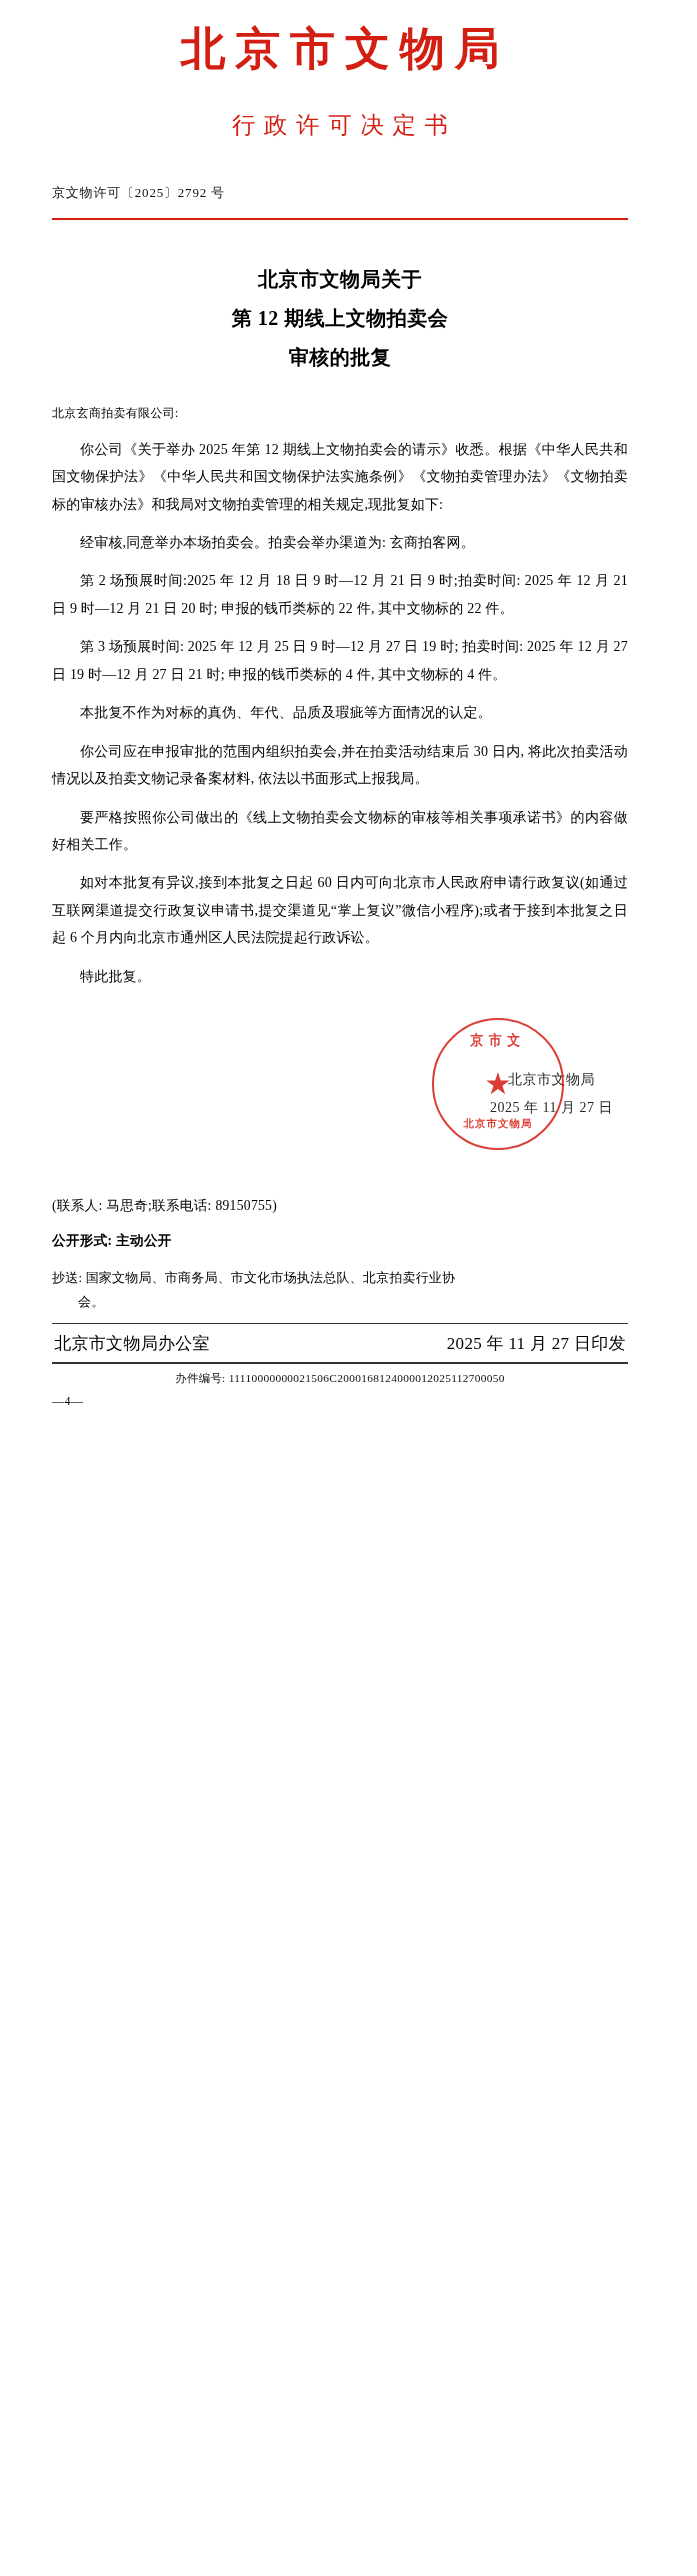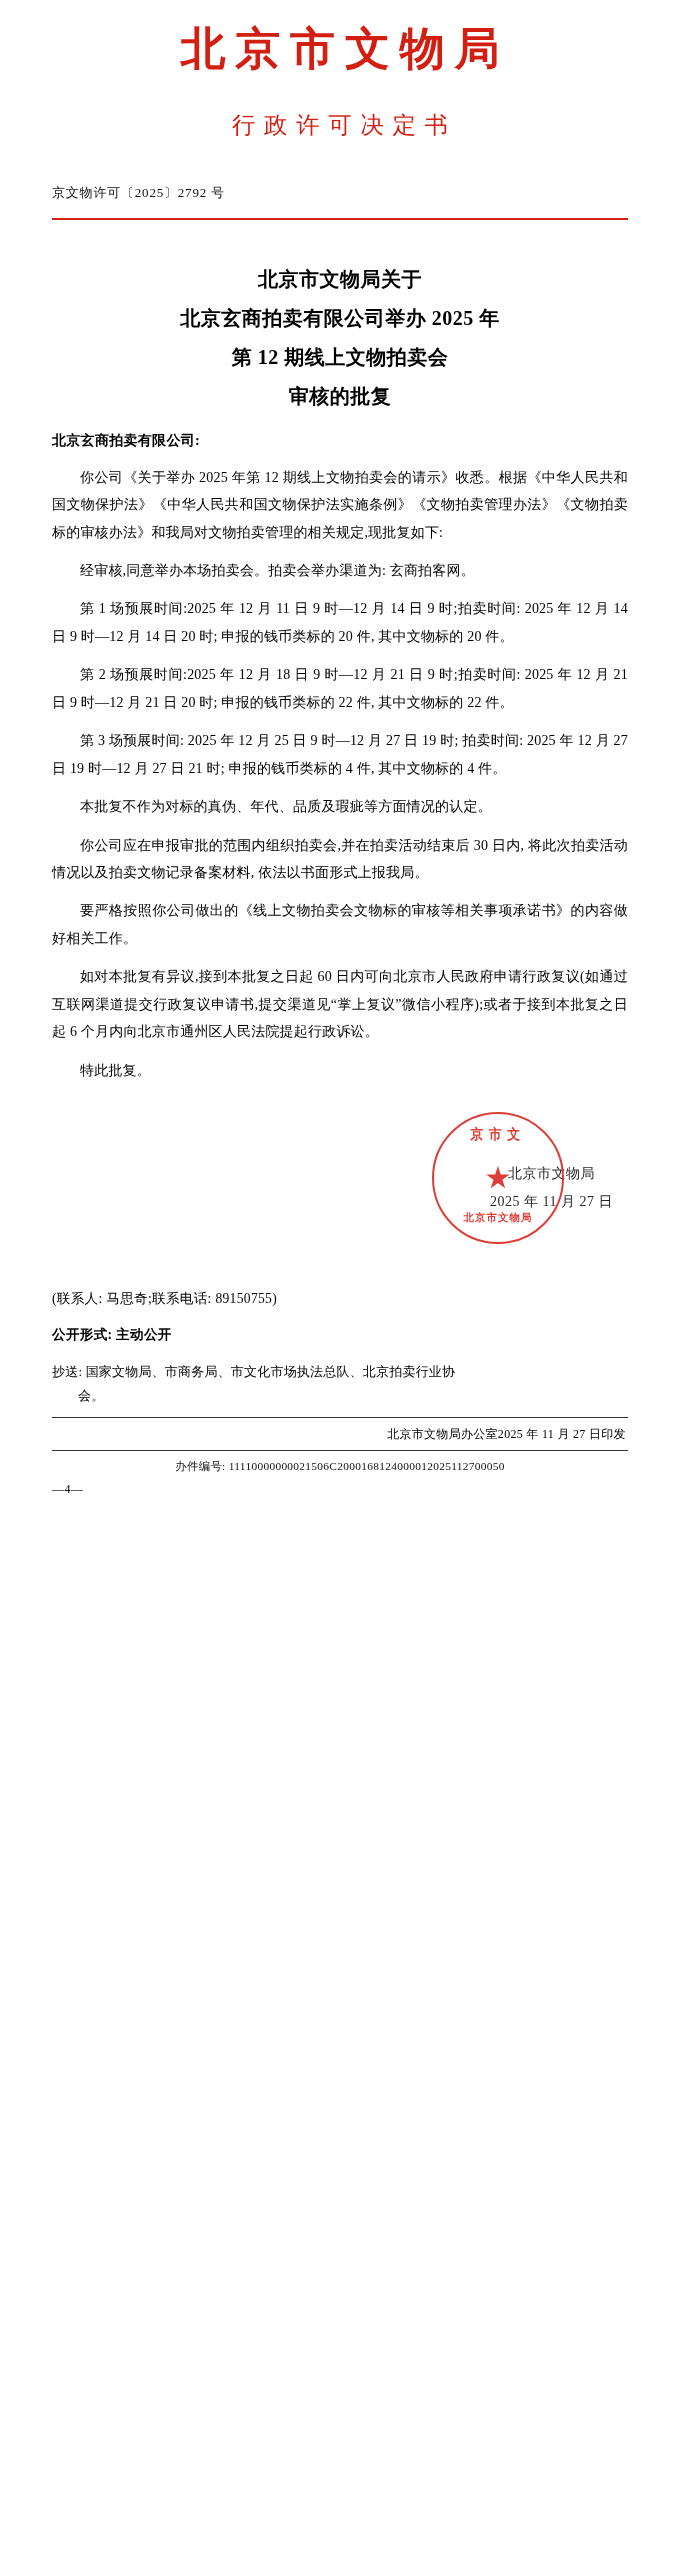--- a/index.html
+++ b/index.html
@@ -60,24 +60,23 @@
   .doc-title {
     text-align: center;
     font-weight: bold;
     font-size: 20px;
     line-height: 1.95;
     margin-top: 40px;
     letter-spacing: 0.5px;
   }
   
   .addressee {
-    font-size: 14px;
-    margin-top: 16px;
-    letter-spacing: 0.3px;
-    font-weight: bold;
+    font-size: 12px;
+    margin-top: 28px;
+    letter-spacing: 0.3px;
   }
   p.para {
     font-size: 14px;
     line-height: 1.96;
     margin: 11px 0 0 0;
     text-indent: 2em;
     text-align: justify;
     letter-spacing: 0.2px;
   }
   p.para.first {
@@ -174,23 +173,23 @@
   .cc .cc-second {
     text-indent: 2em;
   }
   .thin-rule {
     height: 1.1px;
     background: #333;
     margin-top: 8.7px;
   }
   .issuer-row {
     display: flex;
-    justify-content: flex-end;
+    justify-content: space-between;
     align-items: center;
-    font-size: 12px;
+    font-size: 17px;
     padding: 7.6px 2.2px 6.5px 2.2px;
     letter-spacing: 0.3px;
   }
   .thin-rule2 {
     height: 1.1px;
     background: #333;
     margin-top: 1.1px;
   }
   .serial {
     text-align: center;
@@ -214,30 +213,28 @@
   <div class="masthead">
     <div class="org-title">北京市文物局</div>
     <div class="doc-kind">行政许可决定书</div>
     <div class="doc-number">京文物许可〔2025〕2792 号</div>
   </div>
 
   <div class="red-rule"></div>
 
   <div class="doc-title">
     <div>北京市文物局关于</div>
-    <div>北京玄商拍卖有限公司举办 2025 年</div>
     <div>第 12 期线上文物拍卖会</div>
     <div>审核的批复</div>
   </div>
 
   <div class="addressee">北京玄商拍卖有限公司:</div>
 
   <p class="para first">你公司《关于举办 2025 年第 12 期线上文物拍卖会的请示》收悉。根据《中华人民共和国文物保护法》《中华人民共和国文物保护法实施条例》《文物拍卖管理办法》《文物拍卖标的审核办法》和我局对文物拍卖管理的相关规定,现批复如下:</p>
   <p class="para">经审核,同意举办本场拍卖会。拍卖会举办渠道为: 玄商拍客网。</p>
-  <p class="para">第 1 场预展时间:2025 年 12 月 11 日 9 时—12 月 14 日 9 时;拍卖时间: 2025 年 12 月 14 日 9 时—12 月 14 日 20 时; 申报的钱币类标的 20 件, 其中文物标的 20 件。</p>
   <p class="para">第 2 场预展时间:2025 年 12 月 18 日 9 时—12 月 21 日 9 时;拍卖时间: 2025 年 12 月 21 日 9 时—12 月 21 日 20 时; 申报的钱币类标的 22 件, 其中文物标的 22 件。</p>
   <p class="para">第 3 场预展时间: 2025 年 12 月 25 日 9 时—12 月 27 日 19 时; 拍卖时间: 2025 年 12 月 27 日 19 时—12 月 27 日 21 时; 申报的钱币类标的 4 件, 其中文物标的 4 件。</p>
   <p class="para">本批复不作为对标的真伪、年代、品质及瑕疵等方面情况的认定。</p>
   <p class="para">你公司应在申报审批的范围内组织拍卖会,并在拍卖活动结束后 30 日内, 将此次拍卖活动情况以及拍卖文物记录备案材料, 依法以书面形式上报我局。</p>
   <p class="para">要严格按照你公司做出的《线上文物拍卖会文物标的审核等相关事项承诺书》的内容做好相关工作。</p>
   <p class="para">如对本批复有异议,接到本批复之日起 60 日内可向北京市人民政府申请行政复议(如通过互联网渠道提交行政复议申请书,提交渠道见“掌上复议”微信小程序);或者于接到本批复之日起 6 个月内向北京市通州区人民法院提起行政诉讼。</p>
   <p class="para">特此批复。</p>
 
   <div class="seal-zone">
     <div class="sign-org">北京市文物局</div>

